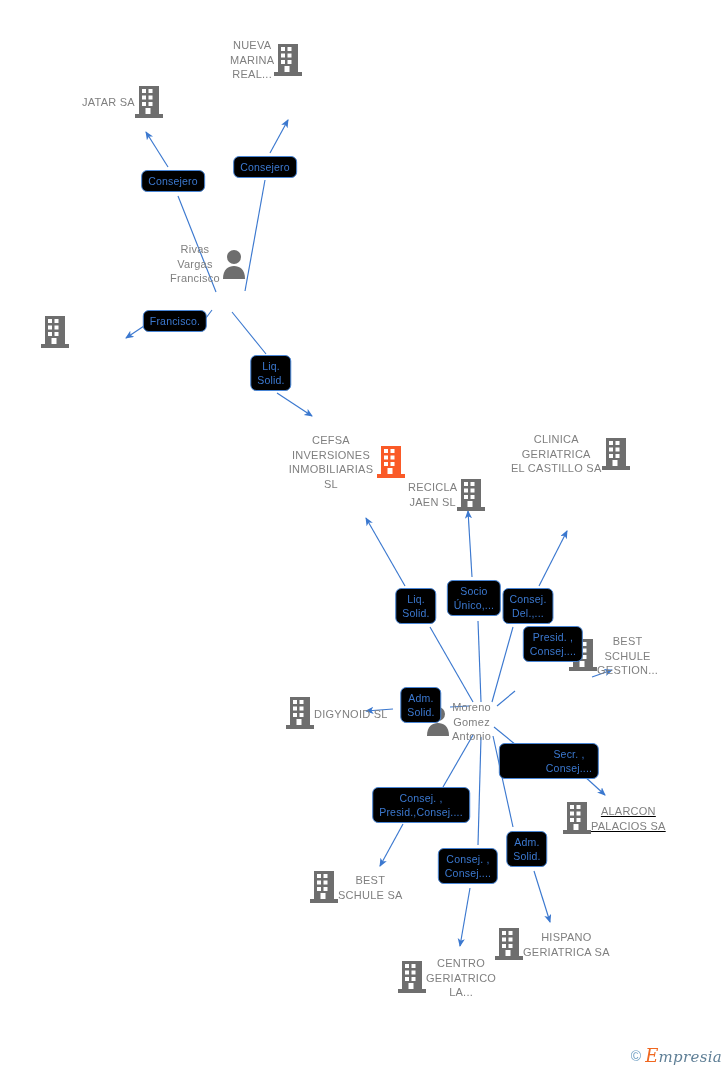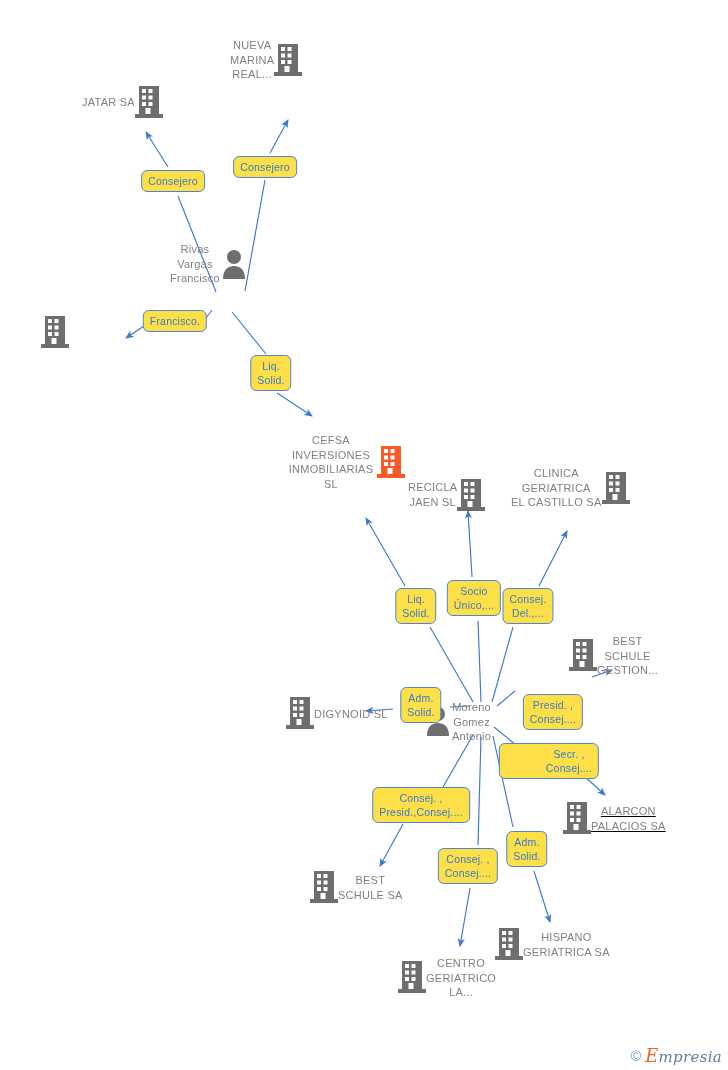--- a/index.html
+++ b/index.html
@@ -44,21 +44,21 @@
     margin-top: 2px;
   }
   .icon-wrap {
     line-height: 0;
   }
   .edge-label {
     position: absolute;
     box-sizing: border-box;
     border: 1px solid #4a86d6;
     border-radius: 6px;
-    background: #fde047;
+    background: #000000;
     color: #3b78cf;
     font-size: 10.5px;
     line-height: 14px;
     text-align: center;
     padding: 3px 6px;
     white-space: pre-line;
     letter-spacing: 0.2px;
     transform: translate(-50%, -50%);
   }
   #watermark {
@@ -204,21 +204,21 @@
             <rect x="0" y="28" width="28" height="4" fill="#6e6e6e"></rect>
             <rect x="7" y="3" width="4" height="4" fill="#fff"></rect>
             <rect x="13.5" y="3" width="4" height="4" fill="#fff"></rect>
             <rect x="7" y="9.5" width="4" height="4" fill="#fff"></rect>
             <rect x="13.5" y="9.5" width="4" height="4" fill="#fff"></rect>
             <rect x="7" y="16" width="4" height="4" fill="#fff"></rect>
             <rect x="13.5" y="16" width="4" height="4" fill="#fff"></rect>
             <rect x="10.5" y="22" width="5" height="6" fill="#fff"></rect>
           </svg></div>
       </div>
-      <div class="node" style="left: 571px; top: 466px;">
+      <div class="node" style="left: 571px; top: 432px;">
         <div class="node-label">CLINICA
 GERIATRICA
 EL CASTILLO SA</div>
         <div class="icon-wrap"><svg width="28" height="32" viewBox="0 0 28 32">
             <rect x="4" y="0" width="20" height="28" fill="#6e6e6e"></rect>
             <rect x="0" y="28" width="28" height="4" fill="#6e6e6e"></rect>
             <rect x="7" y="3" width="4" height="4" fill="#fff"></rect>
             <rect x="13.5" y="3" width="4" height="4" fill="#fff"></rect>
             <rect x="7" y="9.5" width="4" height="4" fill="#fff"></rect>
             <rect x="13.5" y="9.5" width="4" height="4" fill="#fff"></rect>
@@ -333,21 +333,21 @@
       <div class="edge-label" style="left: 265px; top: 167px;">Consejero</div>
       <div class="edge-label" style="left: 175px; top: 321px;">Francisco.</div>
       <div class="edge-label" style="left: 271px; top: 373px;">Liq.
 Solid.</div>
       <div class="edge-label" style="left: 416px; top: 606px;">Liq.
 Solid.</div>
       <div class="edge-label" style="left: 474px; top: 598px;">Socio
 Único,...</div>
       <div class="edge-label" style="left: 528px; top: 606px;">Consej.
 Del.,...</div>
-      <div class="edge-label" style="left: 553px; top: 712px;">Presid. ,
+      <div class="edge-label" style="left: 553px; top: 644px;">Presid. ,
 Consej....</div>
       <div class="edge-label" style="left: 421px; top: 705px;">Adm.
 Solid.</div>
       <div class="edge-label" style="left: 549px; top: 761px; padding-left: 46px;">Secr. ,
 Consej....</div>
       <div class="edge-label" style="left: 421px; top: 805px;">Consej. ,
 Presid.,Consej....</div>
       <div class="edge-label" style="left: 468px; top: 866px;">Consej. ,
 Consej....</div>
       <div class="edge-label" style="left: 527px; top: 849px;">Adm.

